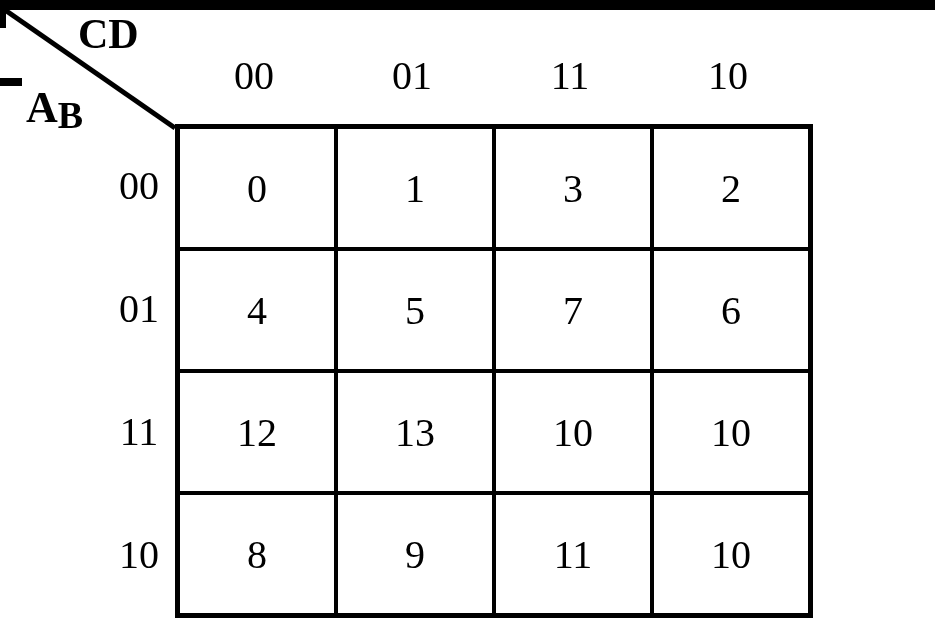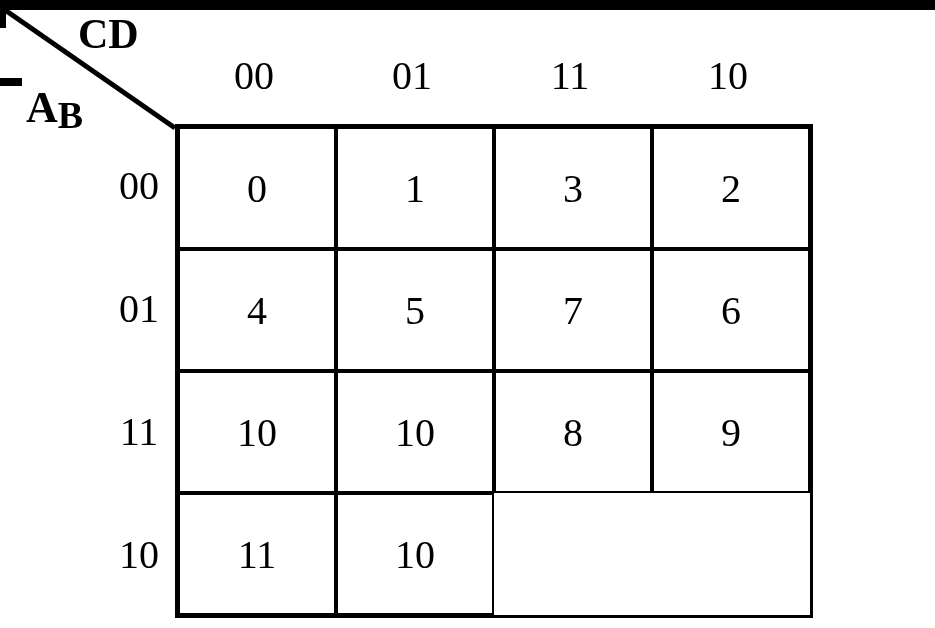--- a/index.html
+++ b/index.html
@@ -173,20 +173,22 @@
     <div class="cell">0</div>
     <div class="cell">1</div>
     <div class="cell">3</div>
     <div class="cell">2</div>
 
     <div class="cell">4</div>
     <div class="cell">5</div>
     <div class="cell">7</div>
     <div class="cell">6</div>
 
+    <div class="cell">12</div>
+    <div class="cell">13</div>
     <div class="cell">10</div>
     <div class="cell">10</div>
 
     <div class="cell">8</div>
     <div class="cell">9</div>
     <div class="cell">11</div>
     <div class="cell">10</div>
   </div>
 
 </div>

